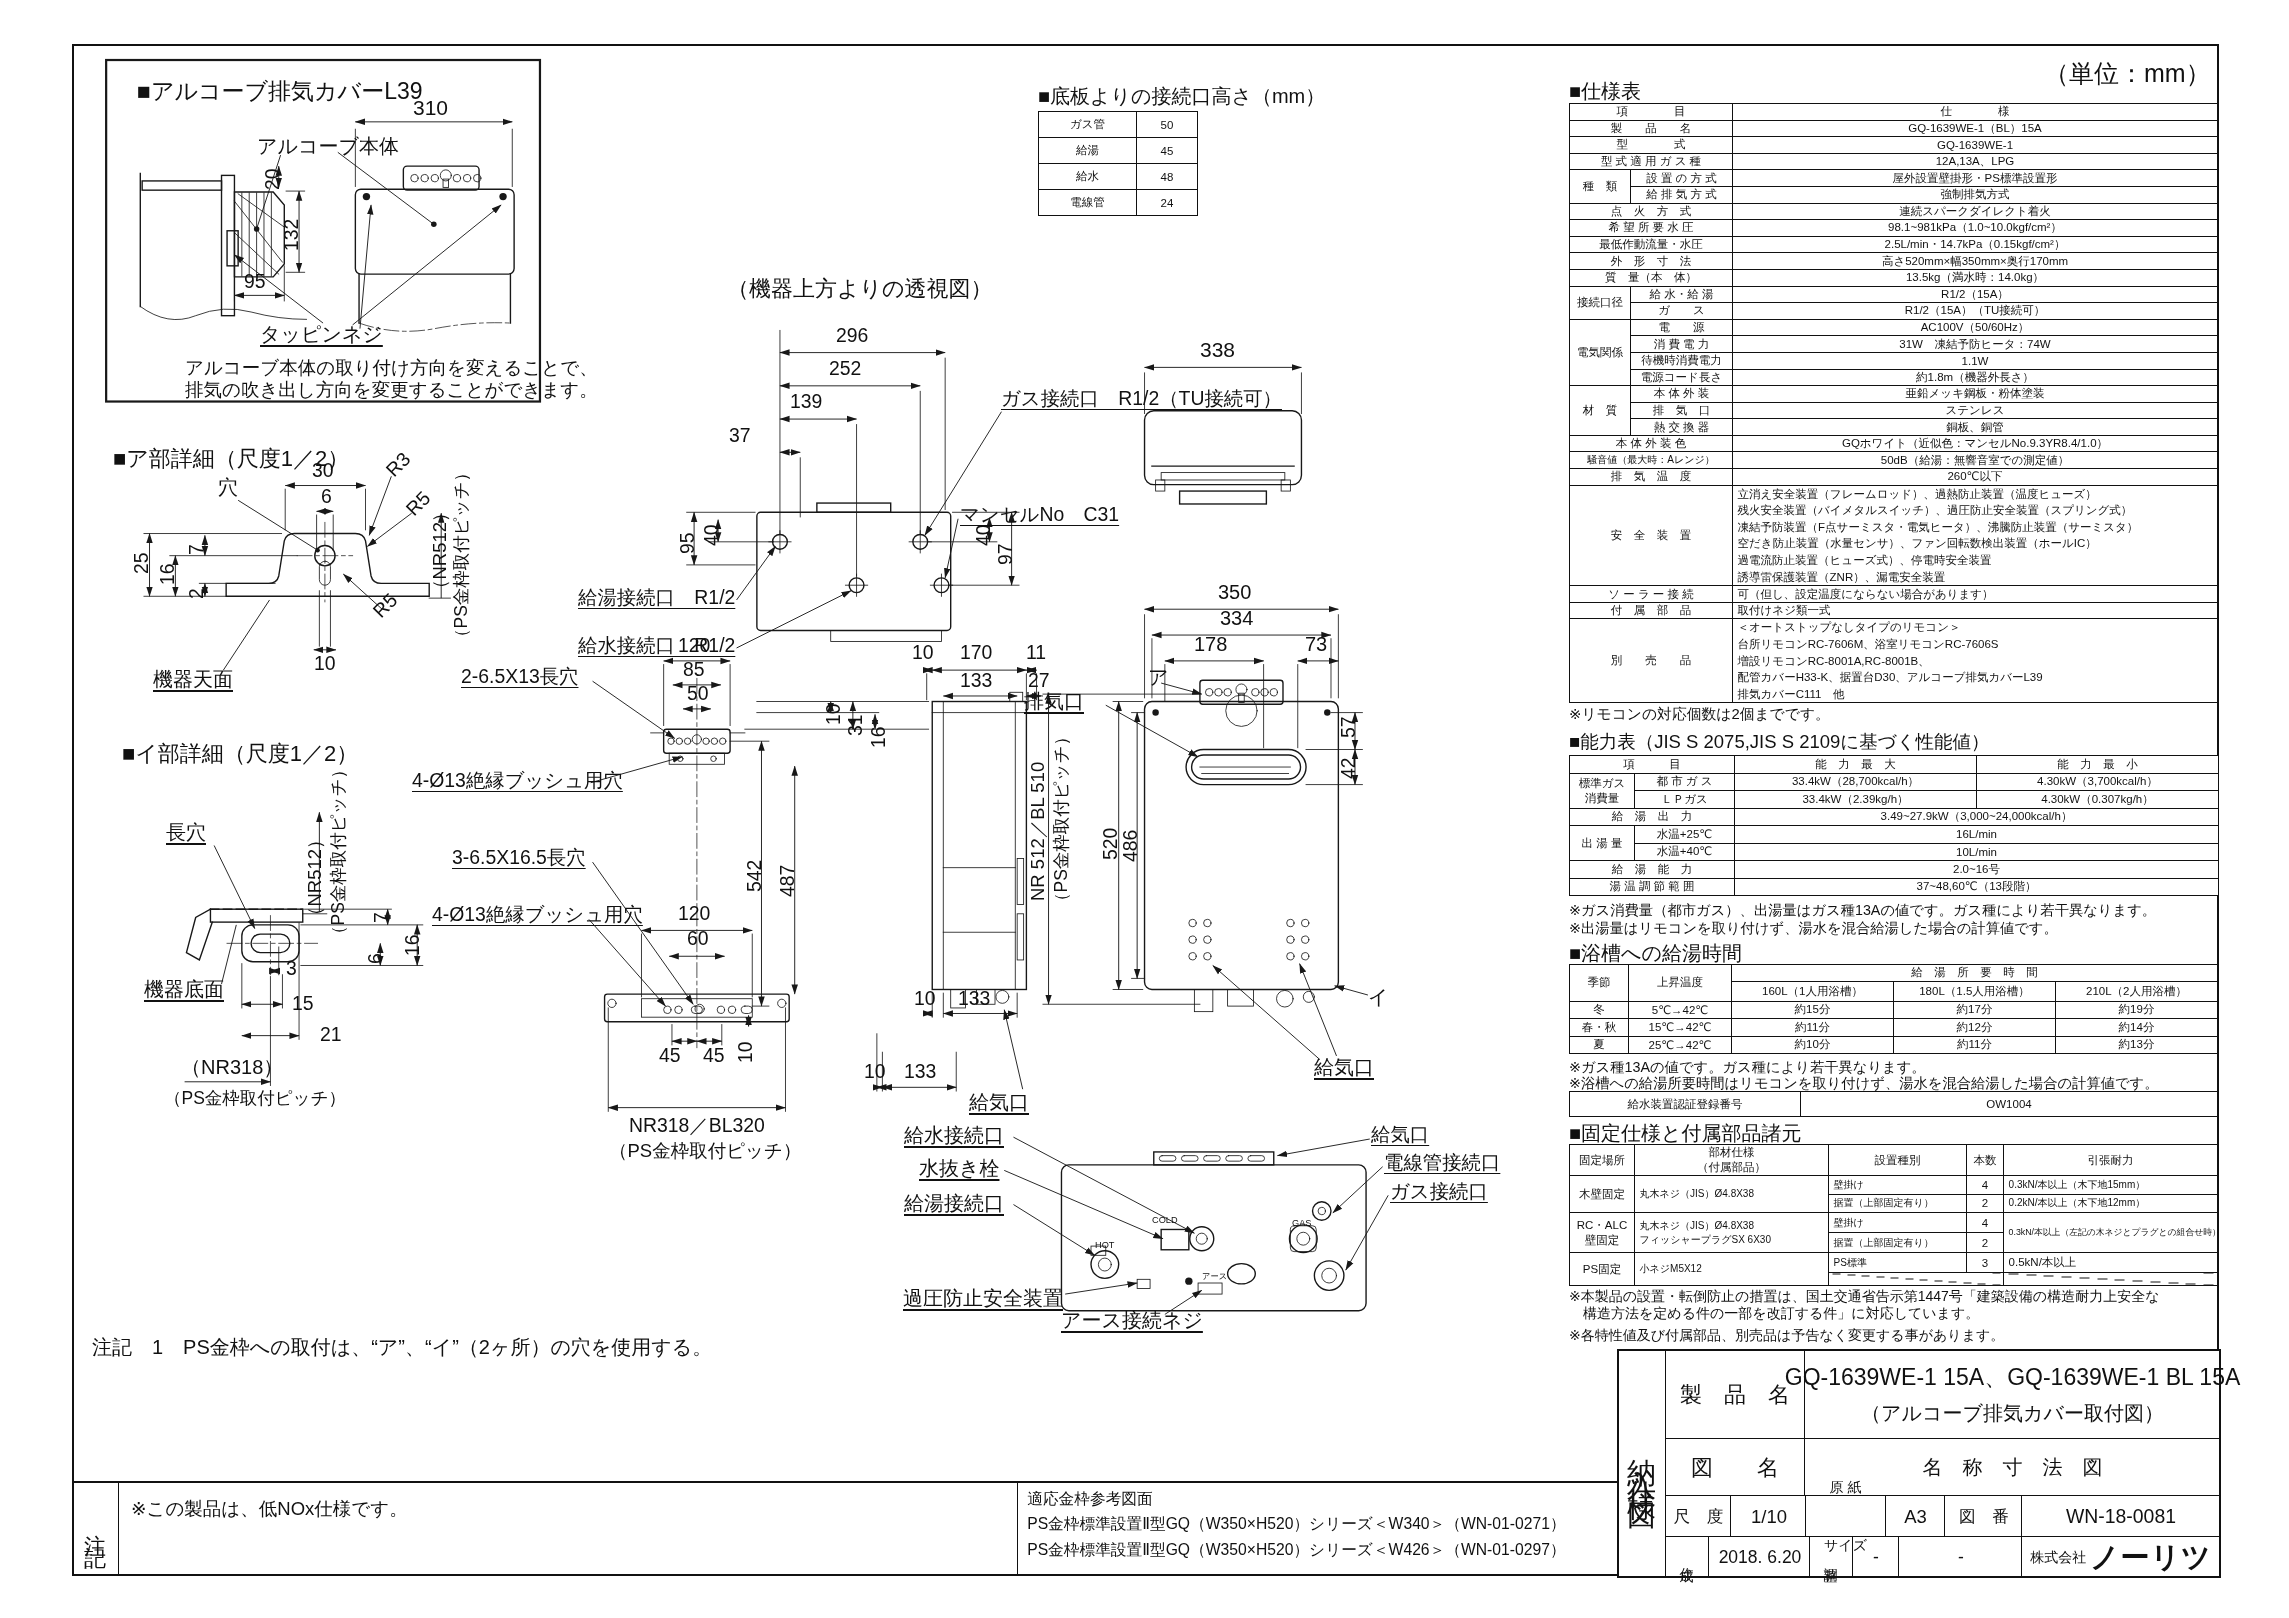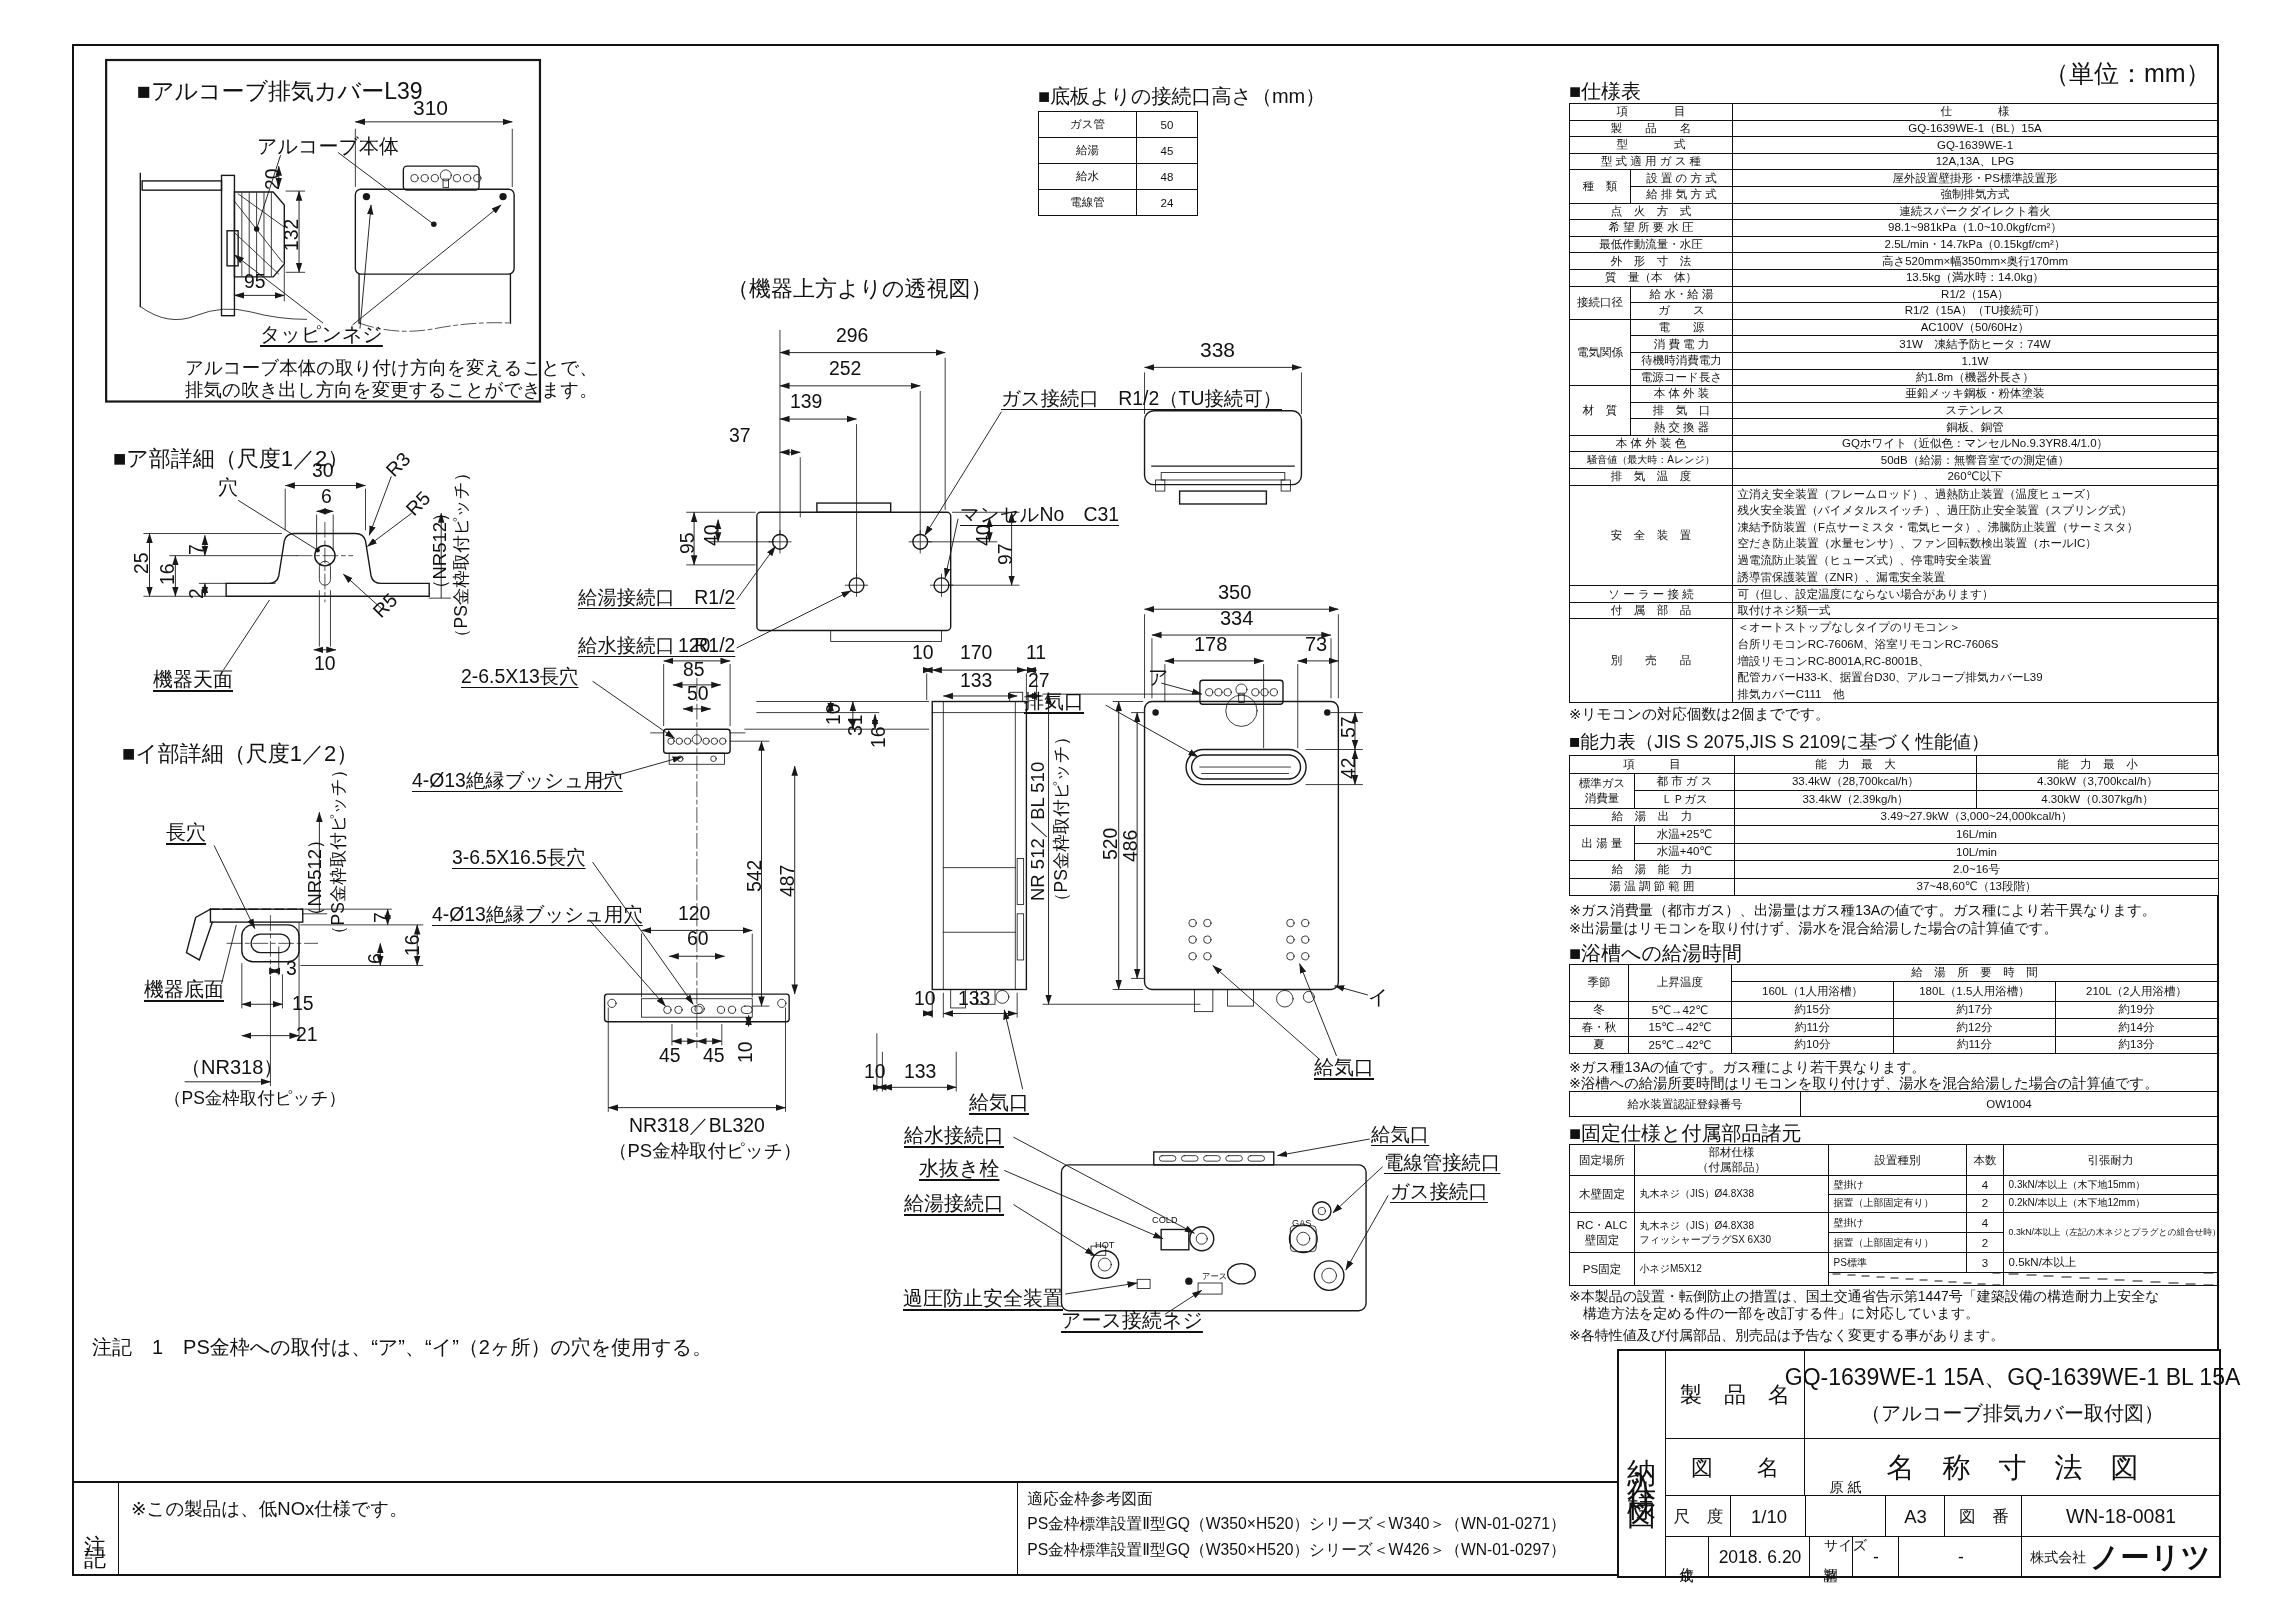--- a/index.html
+++ b/index.html
@@ -450,21 +450,21 @@
       <span class="dl" style="left: 452px; top: 646px; font-size: 17.5px; transform: rotate(-90deg);">（PS金枠取付ピッチ）</span>
       <span class="dl" style="left: 122px; top: 742px; font-size: 22px;">■イ部詳細（尺度1／2）</span>
       <span class="dl u" style="left: 166px; top: 821px; font-size: 20px;">長穴</span>
       <span class="dl" style="left: 305px; top: 925px; font-size: 18.5px; transform: rotate(-90deg);">（NR512）</span>
       <span class="dl" style="left: 329px; top: 943px; font-size: 17.5px; transform: rotate(-90deg);">（PS金枠取付ピッチ）</span>
       <span class="dl" style="left: 371px; top: 923px; transform: rotate(-90deg);">7</span>
       <span class="dl" style="left: 402px; top: 956px; transform: rotate(-90deg);">16</span>
       <span class="dl" style="left: 365px; top: 964px; transform: rotate(-90deg);">6</span>
       <span class="dl" style="left: 286px; top: 958px;">3</span>
       <span class="dl" style="left: 292px; top: 993px;">15</span>
-      <span class="dl" style="left: 296px; top: 1024px; text-align: right;">21</span>
+      <span class="dl" style="left: 320px; top: 1024px; text-align: right;">21</span>
       <span class="dl u" style="left: 144px; top: 978px; font-size: 20px;">機器底面</span>
       <span class="dl" style="left: 181px; top: 1056px; font-size: 20px;">（NR318）</span>
       <span class="dl" style="left: 164px; top: 1089px; font-size: 17.5px;">（PS金枠取付ピッチ）</span>
       <span class="dl" style="left: 92px; top: 1336px; font-size: 20px;">注記　1　PS金枠への取付は、“ア”、“イ”（2ヶ所）の穴を使用する。</span>
       <span class="dl" style="left: 727px; top: 277px; font-size: 22px;">（機器上方よりの透視図）</span>
       <span class="dl" style="left: 836px; top: 325px;">296</span>
       <span class="dl" style="left: 829px; top: 358px;">252</span>
       <span class="dl" style="left: 790px; top: 391px;">139</span>
       <span class="dl" style="left: 729px; top: 425px;">37</span>
       <span class="dl u" style="left: 1001px; top: 388px; font-size: 19.4px;">ガス接続口　R1/2（TU接続可）</span>
@@ -887,21 +887,21 @@
   </div>
 
   <div class="tb">
     <div class="tb-side">納入仕様図</div>
     <div class="cell" style="left:46px;top:0;width:138px;height:87px;border-top:none;font-size:22px;">製　品　名</div>
     <div class="cell" style="left:185px;top:0;width:415px;height:87px;border-top:none;flex-direction:column;">
       <div style="font-size:23px;">GQ-1639WE-1 15A、GQ-1639WE-1 BL 15A</div>
       <div style="font-size:20px;margin-top:7.4px;">（アルコーブ排気カバー取付図）</div>
     </div>
     <div class="cell" style="left:46px;top:87px;width:138px;height:57px;font-size:22px;">図　　名</div>
-    <div class="cell" style="left:185px;top:87px;width:415px;height:57px;font-size:28px;">名　称　寸　法　図</div>
+    <div class="cell" style="left:185px;top:87px;width:415px;height:57px;font-size:20px;">名　称　寸　法　図</div>
     <div class="cell" style="left:46px;top:144px;width:65px;height:41px;font-size:16.6px;">尺　度</div>
     <div class="cell" style="left:111px;top:144px;width:76px;height:41px;font-size:18.5px;">1/10</div>
     <div class="cell" style="left:186px;top:144px;width:79px;height:41px;flex-direction:column;font-size:14px;gap:40px;">
       <div>原 紙</div>
         <div>サイズ</div>
     </div>
     <div class="cell" style="left:266px;top:144px;width:59px;height:41px;font-size:18.5px;">A3</div>
     <div class="cell" style="left:325px;top:144px;width:78px;height:41px;font-size:16.6px;">図　番</div>
     <div class="cell" style="left:402px;top:144px;width:198px;height:41px;font-size:19.4px;">WN-18-0081</div>
     <div class="cell vlab" style="left:46px;top:185px;width:42px;height:41px;font-size:14px;">作成</div>

